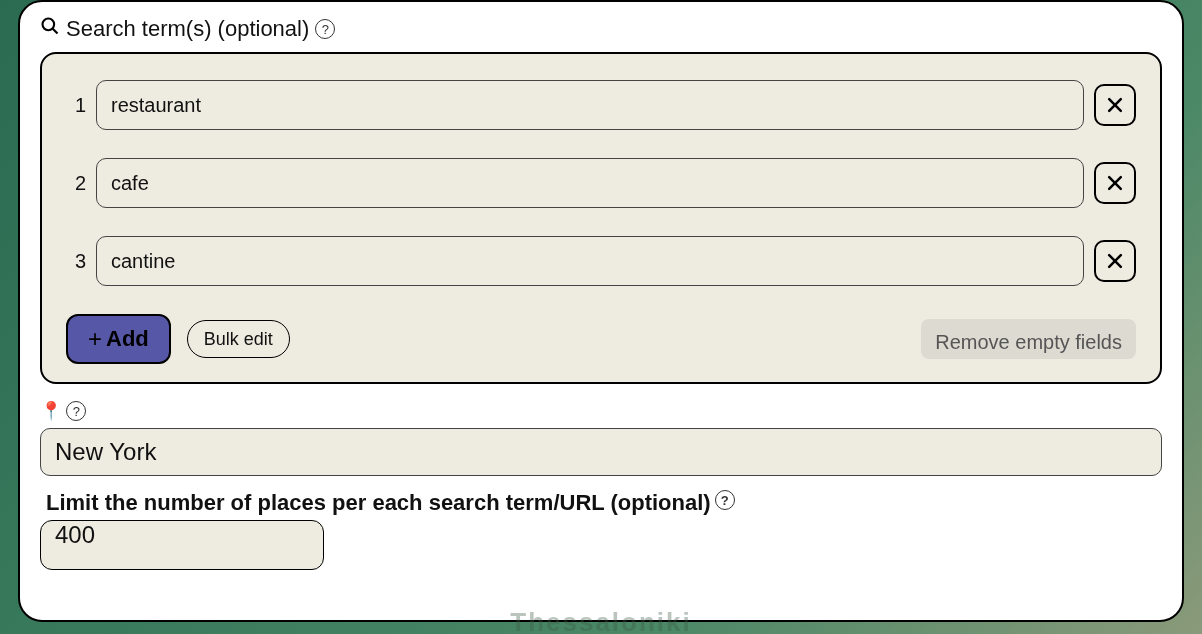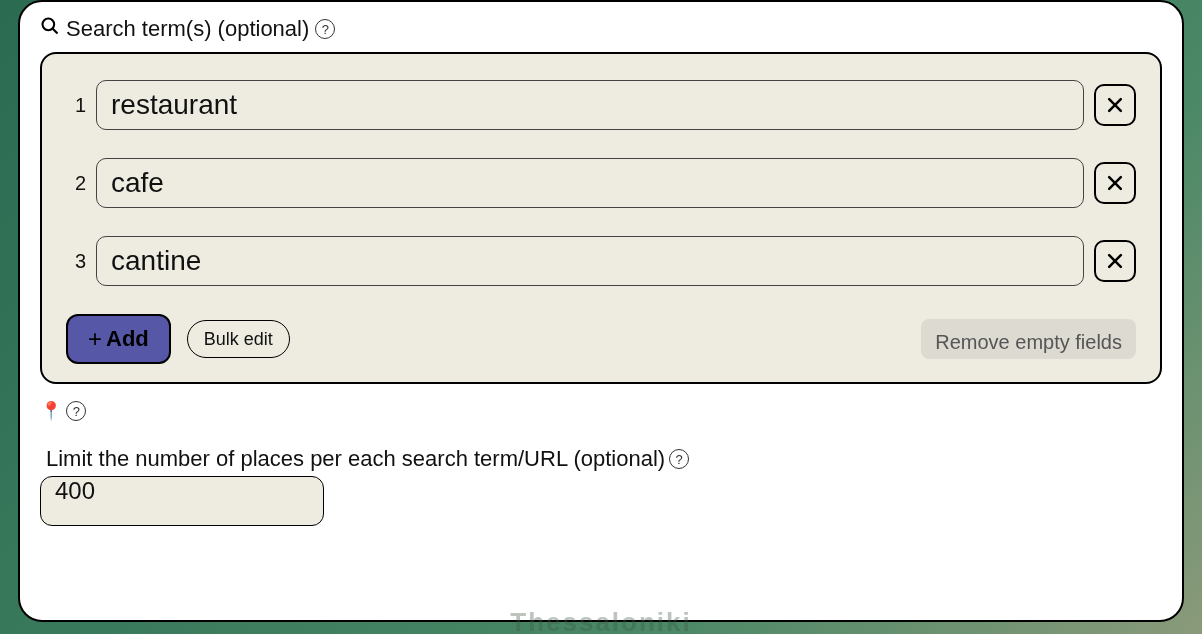--- a/index.html
+++ b/index.html
@@ -59,21 +59,21 @@
     text-align: right;
     font-size: 20px;
     color: #111;
   }
   .term-input {
     flex: 1;
     height: 50px;
     border: 1px solid #444;
     border-radius: 10px;
     background: #eeece1;
-    font-size: 28px;
+    font-size: 20px;
     padding: 0 14px;
     color: #111;
     font-family: inherit;
   }
   .remove-btn {
     width: 42px;
     height: 42px;
     border: 2.5px solid #000;
     border-radius: 10px;
     background: #eeece1;
@@ -145,27 +145,28 @@
     border: 1px solid #444;
     border-radius: 10px;
     background: #eeece1;
     font-size: 24px;
     padding: 0 14px;
     color: #111;
     font-family: inherit;
   }
   .limit-heading {
     display: flex;
-    align-items: center;
+    align-items: flex-start;
     gap: 4px;
     font-size: 22px;
     color: #111;
-    margin-top: 24px;
+    margin-top: 14px;
     margin-bottom: 4px;
     padding-left: 6px;
+    font-weight: bold;
   }
   .stepper {
     display: flex;
     align-items: flex-start;
     width: 284px;
     height: 50px;
     border: 1.5px solid #000;
     border-radius: 12px;
     background: #eeece1;
     overflow: hidden;
@@ -254,20 +255,21 @@
       <button class="remove-empty-btn">Remove empty fields</button>
     </div>
 
   </div>
 
   
   <div class="location-heading">
     <span class="pin-icon">📍</span>
     <span class="help-icon">?</span>
   </div>
+  <input class="location-input" value="New York" style="">
 
   
   <div class="limit-heading">
     <span>Limit the number of places per each search term/URL (optional)</span>
     <span class="help-icon">?</span>
   </div>
   <div class="stepper">
     <input class="stepper-input" value="400" style="">
 
   </div>

